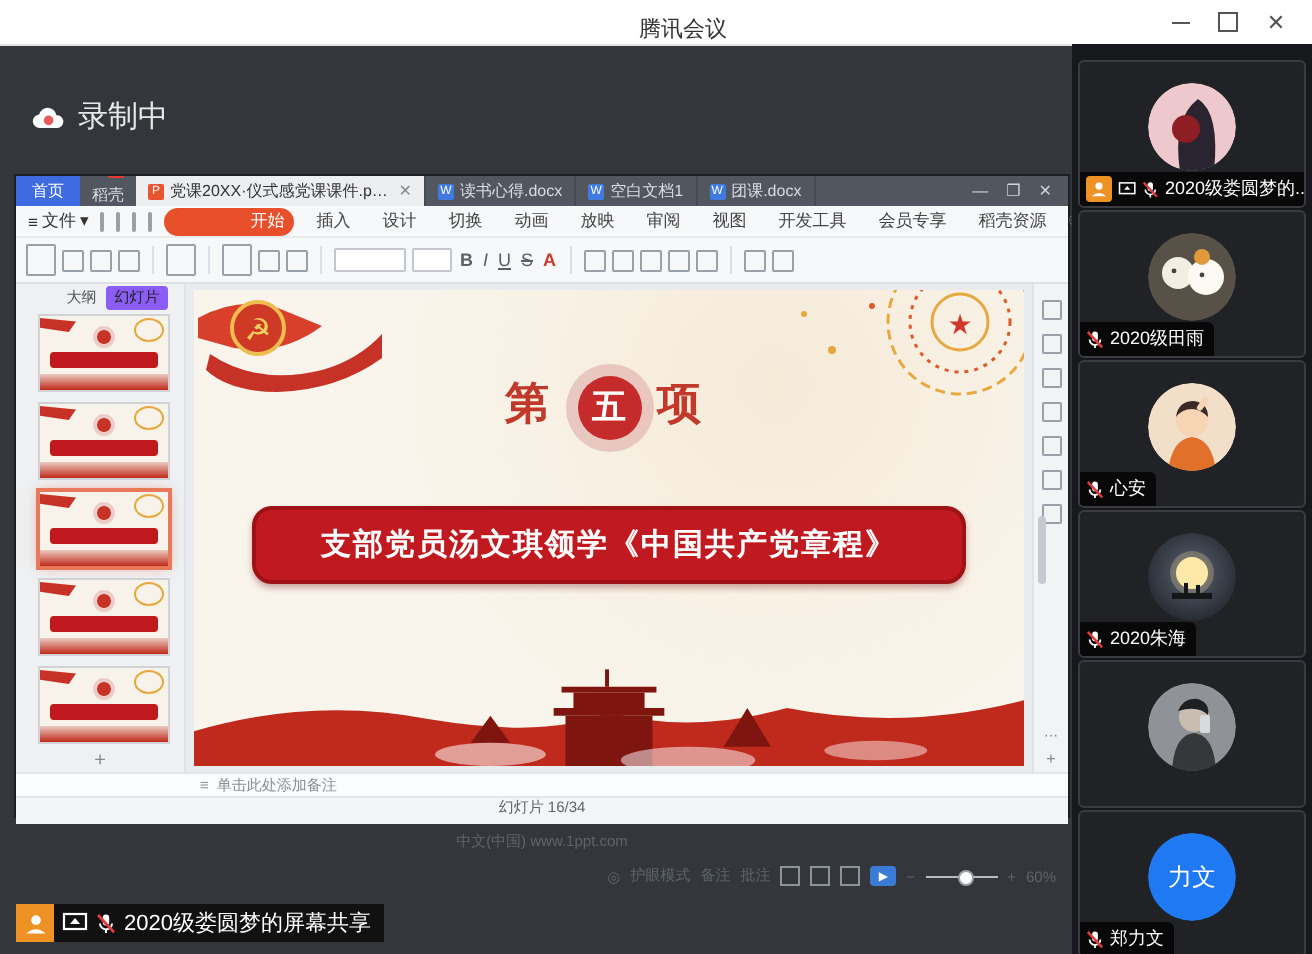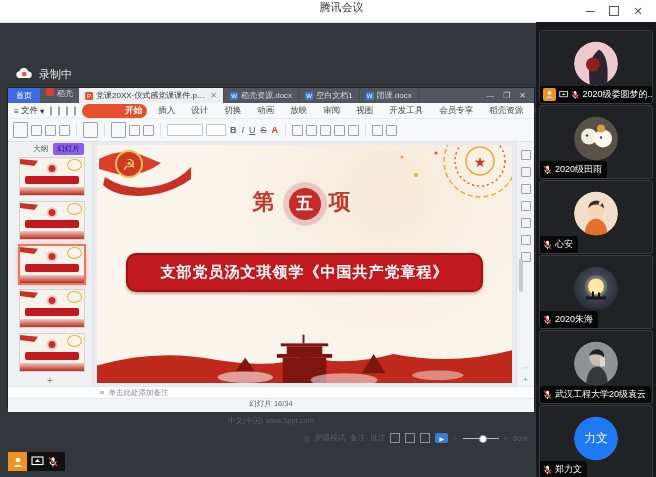--- a/index.html
+++ b/index.html
@@ -1,53 +1,53 @@
 <!DOCTYPE html>
 <html><head>
 <meta charset="utf-8">
 <style>
   html,body{margin:0;padding:0;width:656px;height:477px;overflow:hidden;
     font-family:"Liberation Sans","DejaVu Sans",sans-serif;background:#26282c;}
   .window{position:relative;width:656px;height:477px;background:#33363b;overflow:hidden;}
 
   
   .titlebar{position:absolute;top:0;left:0;right:0;height:22px;background:#ffffff;
-    border-bottom:1px solid #e3e3e3;display:flex;align-items:flex-start;justify-content:center;
+    border-bottom:1px solid #e3e3e3;display:flex;align-items:flex-end;justify-content:center;
     font-size:11px;color:#333;padding-left:27px;}
   .win-controls{position:absolute;right:6px;top:0;height:22px;display:flex;align-items:center;}
   .wc{width:24px;height:22px;display:flex;align-items:center;justify-content:center;color:#555;font-size:11px;cursor:pointer;}
   .wc .min-glyph{display:block;width:9px;height:1px;background:#555;}
   .wc .max-glyph{display:block;width:8px;height:8px;border:1px solid #555;}
 
   
-  .recording{position:absolute;left:16px;top:67px;display:flex;align-items:flex-start;gap:6px;
-    color:#e8e8e8;font-size:11px;}
+  .recording{position:absolute;left:16px;top:49px;display:flex;align-items:center;gap:6px;
+    color:#e8e8e8;font-size:15px;}
 
   
   .wps{position:absolute;left:8px;top:88px;width:526px;height:320px;background:#f6f7f8;
     box-shadow:0 0 0 1px #1d1f22;font-size:8px;color:#333;}
   .wps-tabbar{height:15px;background:#51565f;display:flex;align-items:stretch;color:#d9dde4;font-size:8px;white-space:nowrap;}
   .tab-home{background:#3e6be0;color:#fff;display:flex;align-items:center;padding:0 8px;}
-  .tab-docer{display:flex;align-items:flex-start;gap:3px;padding:0 6px;}
+  .tab-docer{display:flex;align-items:flex-end;gap:3px;padding:0 6px;flex-direction:column;}
   .docer-ic{width:8px;height:8px;background:#e23b30;border-radius:2px;}
   .dtab{display:flex;align-items:center;gap:3px;padding:0 6px;max-width:132px;overflow:hidden;border-right:1px solid #464b54;}
   .dtab .lbl{overflow:hidden;text-overflow:ellipsis;white-space:nowrap;}
   .dtab.active{background:#eceef2;color:#333;}
   .ftype{width:8px;height:8px;border-radius:1px;color:#fff;font-size:6px;line-height:8px;text-align:center;flex:0 0 auto;}
   .ftype.ppt{background:#e8542f;} .ftype.doc{background:#3f7ae0;}
   .tab-x{color:#888;margin-left:2px;}
   .wps-winctl{margin-left:auto;display:flex;align-items:center;gap:9px;padding:0 8px;color:#cfd3da;}
   .wps-winctl span{font-size:8px;}
 
   .wps-menubar{height:15px;background:#f7f8fa;display:flex;align-items:center;gap:6px;
     padding:0 6px;font-size:8.5px;color:#444;border-bottom:1px solid #e8eaed;white-space:nowrap;}
   .menu-file{display:flex;align-items:center;gap:2px;color:#333;}
   .qicon{width:8px;height:8px;border:1px solid #9aa0a8;border-radius:1px;display:inline-block;}
   .mi{padding:1px 5px;border-radius:7px;cursor:pointer;}
-  .mi.active{background:#e8502c;color:#fff;font-weight:bold;padding-left:43px;}
+  .mi.active{background:#e8502c;color:#fff;font-weight:normal;padding-left:43px;}
   .menu-right{margin-left:auto;display:flex;gap:6px;align-items:center;color:#777;}
 
   .wps-toolbar{height:22px;background:#f7f8fa;border-bottom:1px solid #dcdfe3;display:flex;
     align-items:center;gap:3px;padding:0 5px;color:#5a6068;}
   .tbi{width:9px;height:9px;border:1px solid #9aa0a8;border-radius:1px;flex:0 0 auto;}
   .tbi.big{width:13px;height:14px;}
   .sep{width:1px;height:14px;background:#dcdfe3;margin:0 3px;flex:0 0 auto;}
   .fb{font-size:9px;line-height:10px;padding:0 1px;}
   .fb-b{font-weight:bold;} .fb-i{font-style:italic;} .fb-u{text-decoration:underline;}
   .fb-s{text-decoration:line-through;} .fb-a{color:#d2372e;font-weight:bold;}
@@ -159,21 +159,21 @@
         <span class="docer-ic"></span>
         <span>稻壳</span>
       </div>
       <div class="dtab active">
         <span class="ftype ppt">P</span>
         <span class="lbl">党课20XX·仪式感党课课件.pptx</span>
         <span class="tab-x">✕</span>
       </div>
       <div class="dtab">
         <span class="ftype doc">W</span>
-        <span class="lbl">稻壳资源.docx</span>
+        <span class="lbl">读书心得.docx</span>
       </div>
       <div class="dtab">
         <span class="ftype doc">W</span>
         <span class="lbl">空白文档1</span>
       </div>
       <div class="dtab">
         <span class="ftype doc">W</span>
         <span class="lbl">团课.docx</span>
       </div>
       <div class="wps-winctl">
@@ -471,42 +471,33 @@
   <div class="tile" style="top:330px">
     <span class="avatar">
       <svg width="44" height="44" viewBox="0 0 44 44">
         <circle cx="22" cy="22" r="22" fill="#8f9296"></circle>
         <path d="M12 44 Q13 26 23 25 Q33 26 34 44 Z" fill="#35373b"></path>
         <circle cx="23" cy="17" r="7.5" fill="#c9bdb2"></circle>
         <path d="M15 14 Q18 7 25 8 Q31 10 30 16 Q25 11 15 14 Z" fill="#1f2023"></path>
         <rect x="26" y="16" width="5" height="9" rx="1" fill="#d9dadc"></rect>
       </svg>
     </span>
+  </div>
+
+  <div class="tile" style="top:405px">
+    <span class="avatar">
+      <span class="avatar-text" style="background:#1e79f2">力文</span>
+    </span>
     <span class="namebar">
       <svg width="9" height="10" viewBox="0 0 10 11">
         <rect x="3.4" y="0.8" width="3.2" height="5.4" rx="1.6" fill="#fff"></rect>
         <path d="M2 5.2 a3 3 0 0 0 6 0" fill="none" stroke="#fff" stroke-width="1"></path>
         <line x1="5" y1="8.2" x2="5" y2="10" stroke="#fff" stroke-width="1"></line>
         <line x1="1" y1="1" x2="9" y2="9.6" stroke="#e33b3b" stroke-width="1.4"></line>
       </svg>
-      <span>武汉工程大学20级袁云</span>
-    </span>
-  </div>
-
-  <div class="tile" style="top:405px">
-    <span class="avatar">
-      <span class="avatar-text" style="background:#1e79f2">力文</span>
-    </span>
-    <span class="namebar">
-      <svg width="9" height="10" viewBox="0 0 10 11">
-        <rect x="3.4" y="0.8" width="3.2" height="5.4" rx="1.6" fill="#fff"></rect>
-        <path d="M2 5.2 a3 3 0 0 0 6 0" fill="none" stroke="#fff" stroke-width="1"></path>
-        <line x1="5" y1="8.2" x2="5" y2="10" stroke="#fff" stroke-width="1"></line>
-        <line x1="1" y1="1" x2="9" y2="9.6" stroke="#e33b3b" stroke-width="1.4"></line>
-      </svg>
       <span>郑力文</span>
     </span>
   </div>
 
   <div class="share-banner">
     <span class="share-person">
       <svg width="12" height="12" viewBox="0 0 10 10">
           <circle cx="5" cy="3.4" r="2" fill="#fff"></circle>
           <path d="M1 9 Q5 5.4 9 9 Z" fill="#fff"></path>
         </svg>
@@ -515,16 +506,17 @@
       <svg width="13" height="11" viewBox="0 0 13 11">
         <rect x="1" y="1" width="11" height="7.5" fill="none" stroke="#fff" stroke-width="1.1"></rect>
         <path d="M6.5 3 L9 6 L4 6 Z" fill="#fff"></path>
       </svg>
       <svg width="10" height="12" viewBox="0 0 10 11">
         <rect x="3.4" y="0.8" width="3.2" height="5.4" rx="1.6" fill="#fff"></rect>
         <path d="M2 5.2 a3 3 0 0 0 6 0" fill="none" stroke="#fff" stroke-width="1"></path>
         <line x1="5" y1="8.2" x2="5" y2="10" stroke="#fff" stroke-width="1"></line>
         <line x1="1" y1="1" x2="9" y2="9.6" stroke="#e33b3b" stroke-width="1.4"></line>
       </svg>
+      <span>2020级娄圆梦的屏幕共享</span>
     </span>
   </div>
 
 </div>
 
 </body></html>

